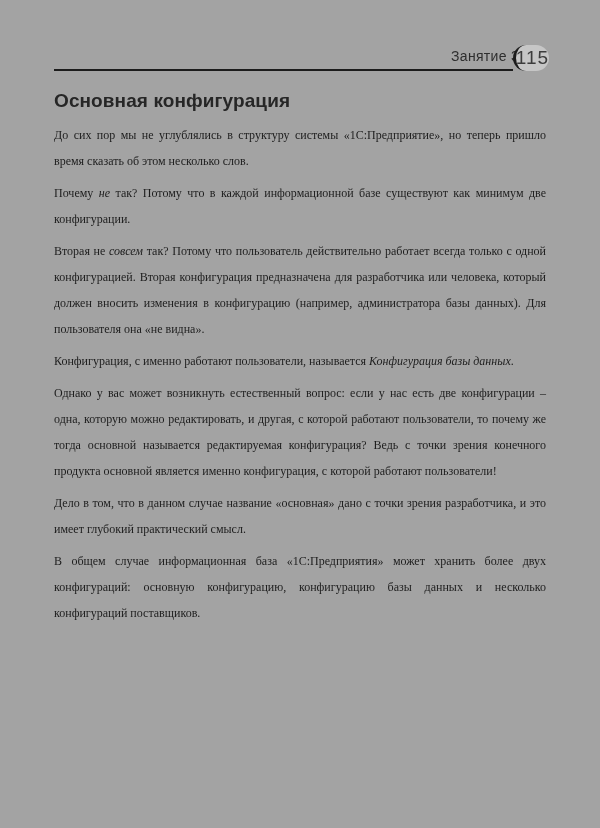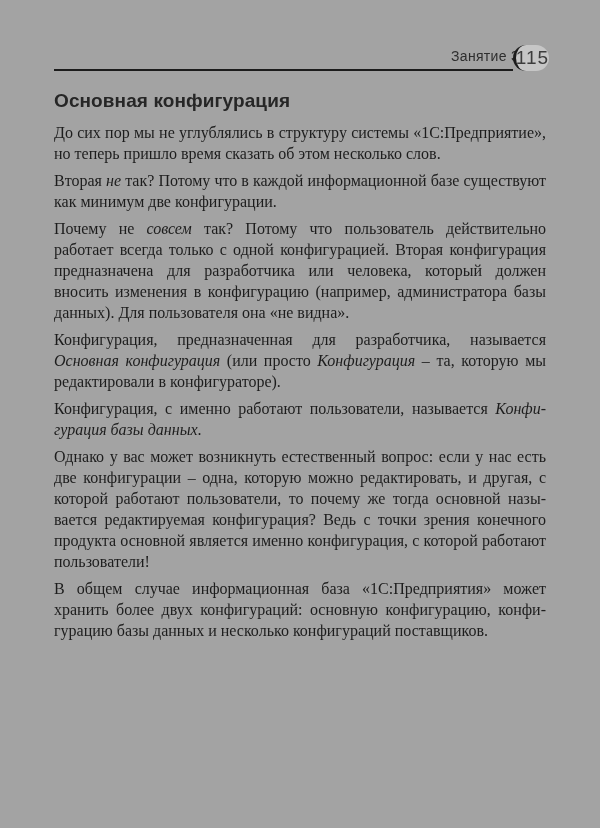--- a/index.html
+++ b/index.html
@@ -61,22 +61,22 @@
     font-size: 19px;
     line-height: 22px;
     font-weight: 700;
     color: #262626;
     letter-spacing: 0.1px;
   }
   
   .bodytext { margin-top: 6px; }
   .para {
     margin: 0 0 6px 0;
-    font-size: 16px;
-    line-height: 21px;
+    font-size: 12px;
+    line-height: 26px;
     text-align: justify;
     hyphens: manual;
     -webkit-hyphens: manual;
   }
   .para .i { font-style: italic; }
 </style>
 </head>
 <body>
 
 <div class="page">
@@ -94,39 +94,39 @@
   </h1>
 
   <div class="bodytext">
 
     <p class="para">
       <span>До сих пор мы не углублялись в структуру системы «1С:Пред­приятие», но теперь пришло время сказать об этом несколько слов.</span>
     </p>
 
 
     <p class="para">
-      <span>Вторая </span><span class="i">не</span><span> так? Потому что в каждой информационной базе суще­ствуют как минимум две конфигурации.</span>
+      <span>Почему </span><span class="i">не</span><span> так? Потому что в каждой информационной базе суще­ствуют как минимум две конфигурации.</span>
     </p>
 
     <p class="para">
-      <span>Почему не </span><span class="i">совсем</span><span> так? Потому что пользователь действительно работает всегда только с одной конфигурацией. Вторая конфигу­рация предназначена для разработчика или человека, который должен вносить изменения в конфигурацию (например, администратора базы данных). Для пользователя она «не видна».</span>
+      <span>Вторая не </span><span class="i">совсем</span><span> так? Потому что пользователь действительно работает всегда только с одной конфигурацией. Вторая конфигу­рация предназначена для разработчика или человека, который должен вносить изменения в конфигурацию (например, администратора базы данных). Для пользователя она «не видна».</span>
     </p>
 
-    <p class="para">
-      <span>Конфигурация, предназначенная для разработчика, называется </span><span class="i">Основная конфигурация</span><span> (или просто </span><span class="i">Конфигурация</span><span> – та, которую мы редактировали в конфигураторе).</span>
-    </p>
 
     <p class="para">
       <span>Конфигурация, с именно работают пользователи, называется </span><span class="i">Конфи­гурация базы данных</span><span>.</span>
     </p>
 
 
     <p class="para">
       <span>Однако у вас может возникнуть естественный вопрос: если у нас есть две конфигурации – одна, которую можно редактировать, и другая, с которой работают пользователи, то почему же тогда основной назы­вается редактируемая конфигурация? Ведь с точки зрения конечного продукта основной является именно конфигурация, с которой работают пользователи!</span>
     </p>
 
+    <p class="para">
+      <span>Дело в том, что в данном случае название «основная» дано с точки зрения разработчика, и это имеет глубокий практический смысл.</span>
+    </p>
 
     <p class="para">
       <span>В общем случае информационная база «1С:Предприятия» может хранить более двух конфигураций: основную конфигурацию, конфи­гурацию базы данных и несколько конфигураций поставщиков.</span>
     </p>
 
   </div>
 </div>
 
 </body></html>

